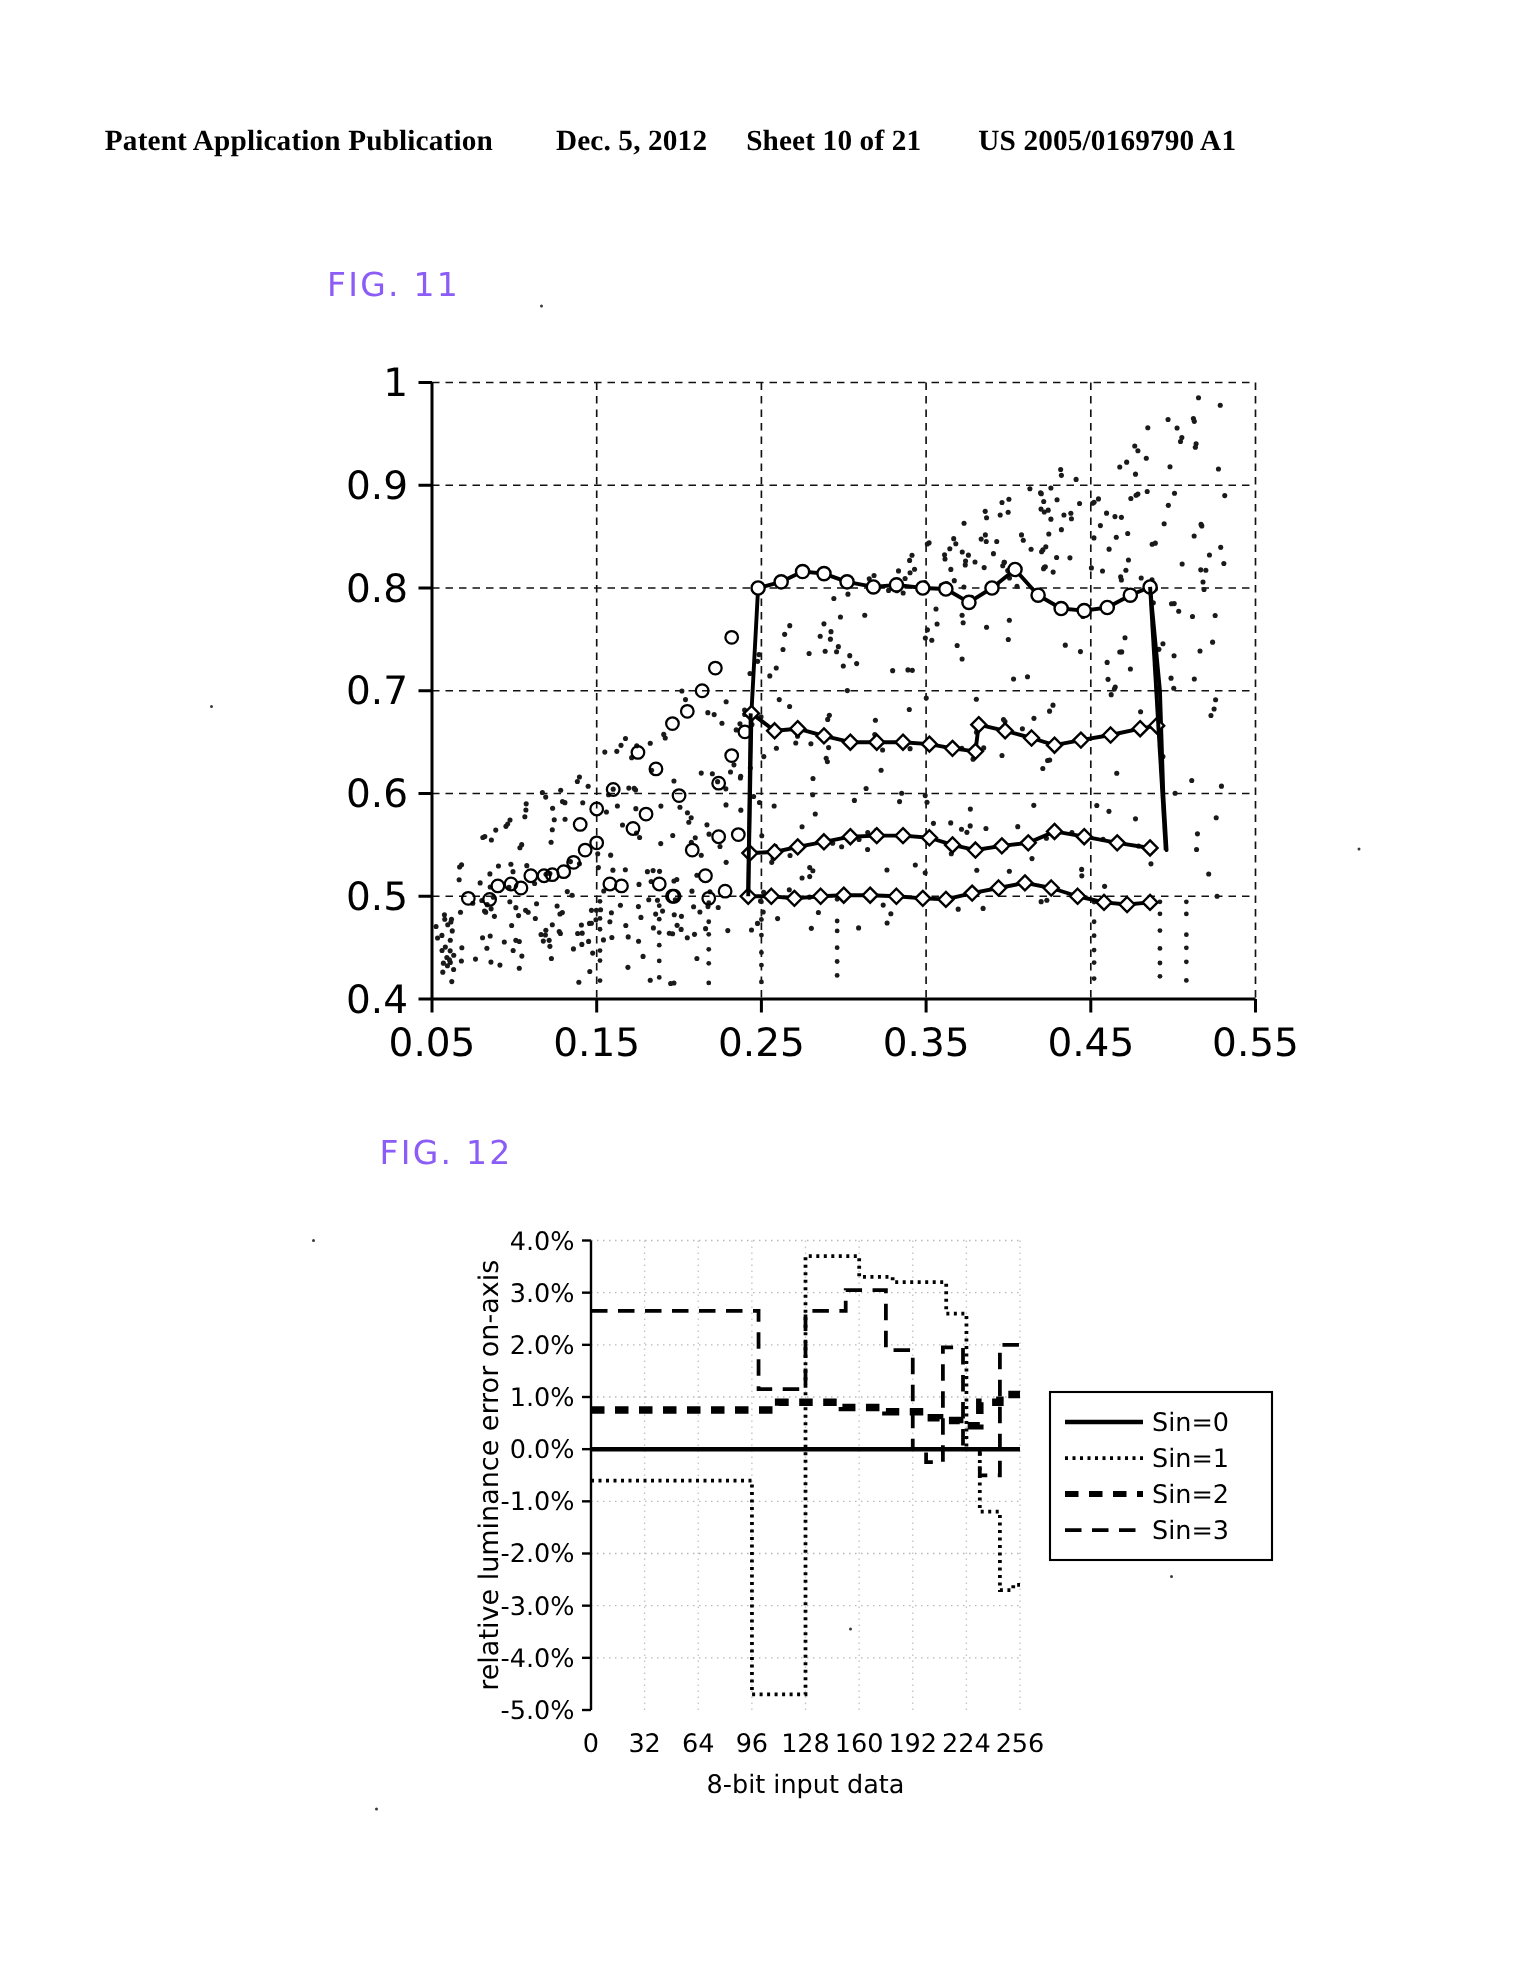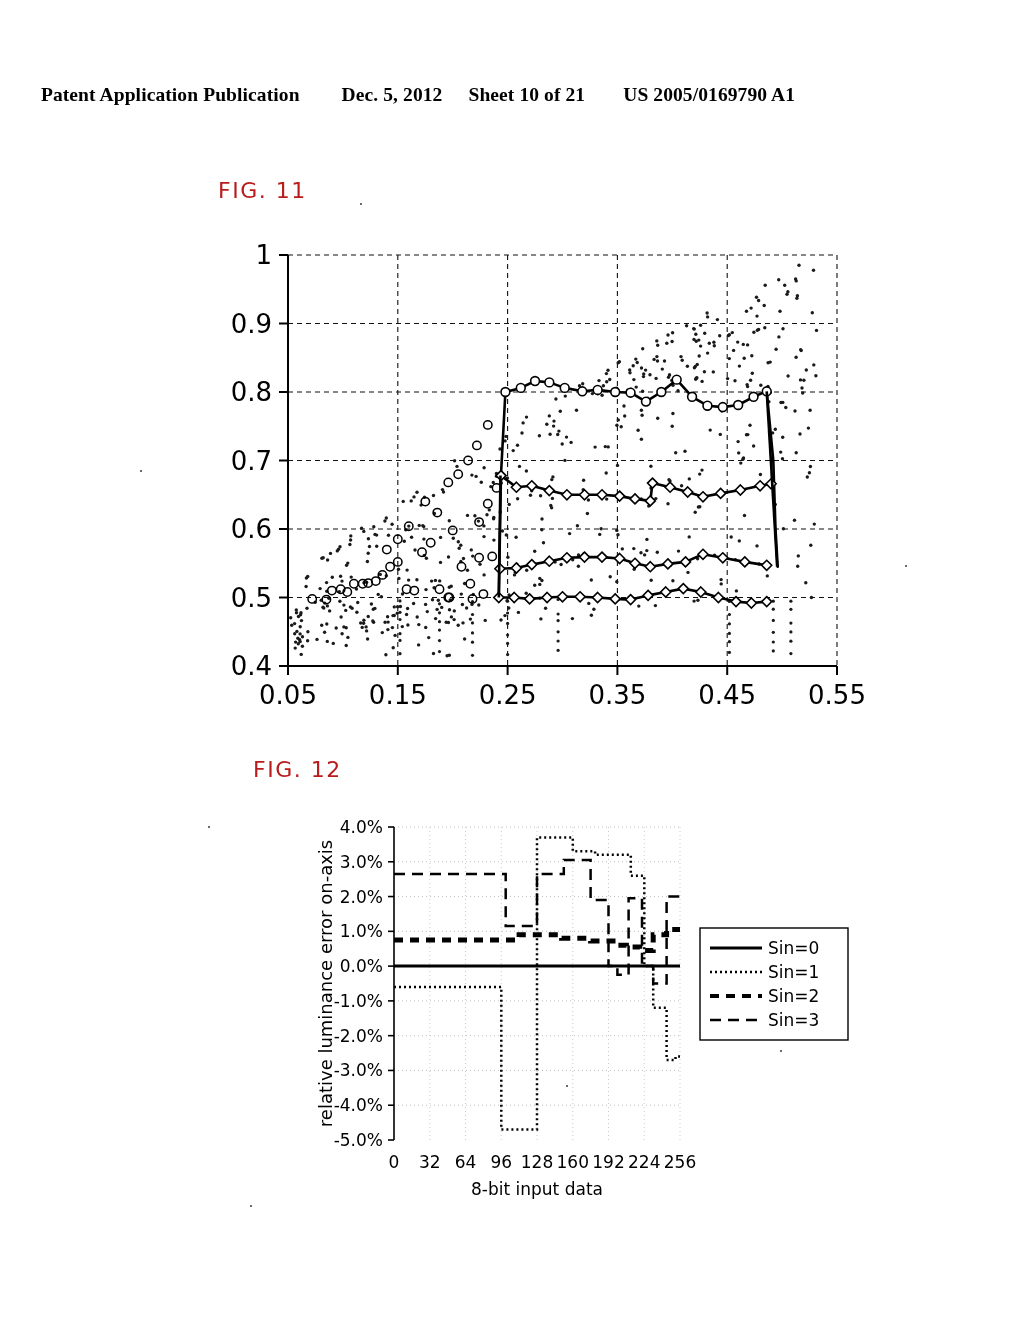--- a/index.html
+++ b/index.html
@@ -23,34 +23,35 @@
     top: 84px;
     width: 836px;
     display: flex;
     justify-content: center;
     align-items: baseline;
     font-family: "Liberation Serif", serif;
     font-weight: bold;
     font-size: 19.5px;
     letter-spacing: 0.1px;
     white-space: nowrap;
+    padding-left: 29px;
   }
   #patent-header .hdr-seg { display: inline-block; }
   #patent-header .gap-a { width: 42px; }
   #patent-header .gap-b { width: 26px; }
   #patent-header .gap-c { width: 38px; }
 
   
   .fig-label {
     position: absolute;
     font-family: "DejaVu Sans", sans-serif;
     font-size: 22px;
     font-weight: 500;
     letter-spacing: 1.5px;
-    color: #b91c1c;
+    color: #8b5cf6;
   }
   #fig11-label { left: 218px; top: 178px; }
   #fig12-label { left: 218px; top: 757px; margin-left: 35px; }
 
   
   .chart-wrap { position: absolute; }
   #fig11-chart { left: 0px;  top: 0px;  width: 1024px; height: 720px; }
   #fig12-chart { left: 0px;  top: 760px; width: 1024px; height: 470px; }
 
   .chart-svg { display: block; }

